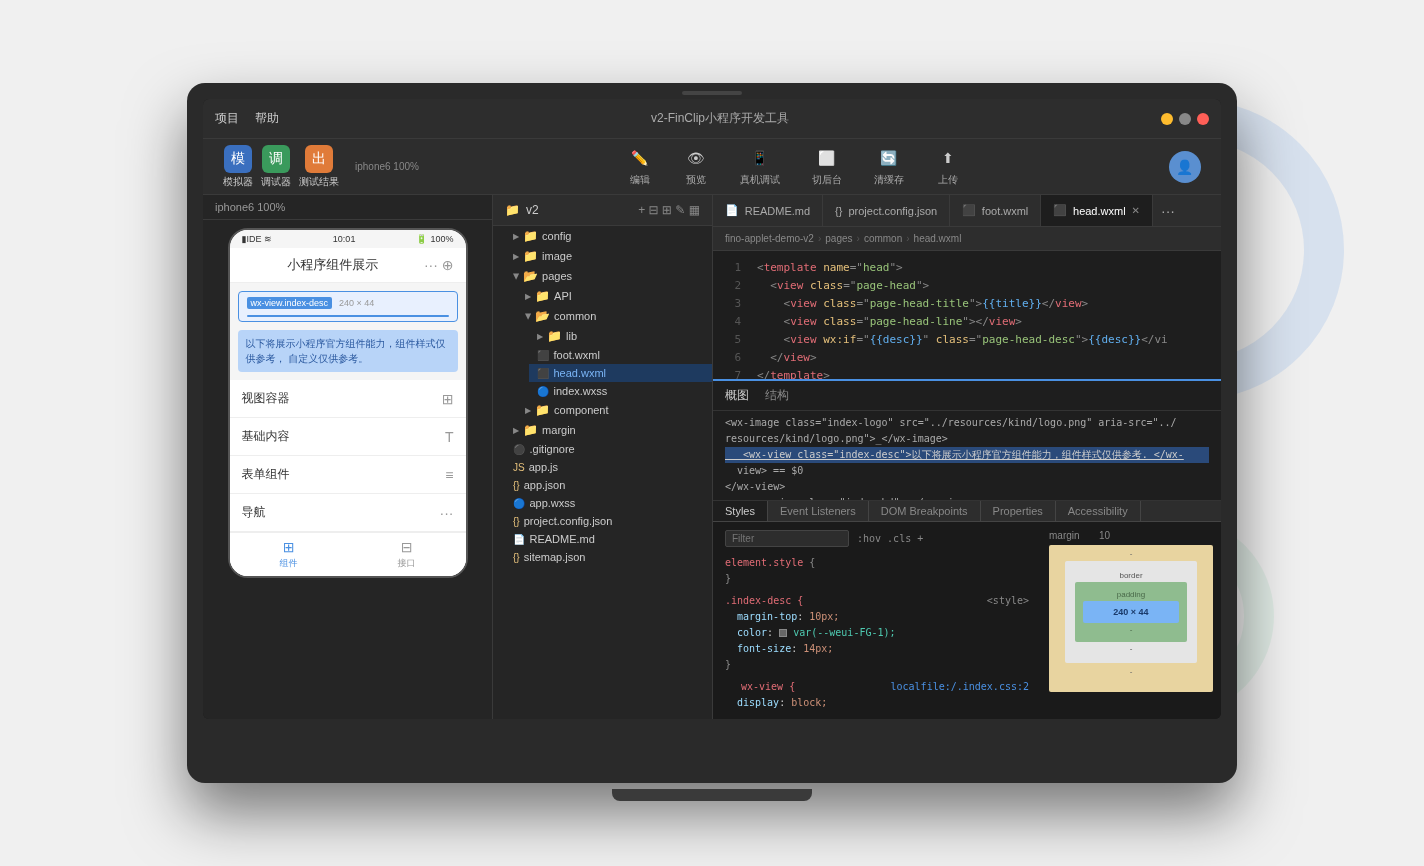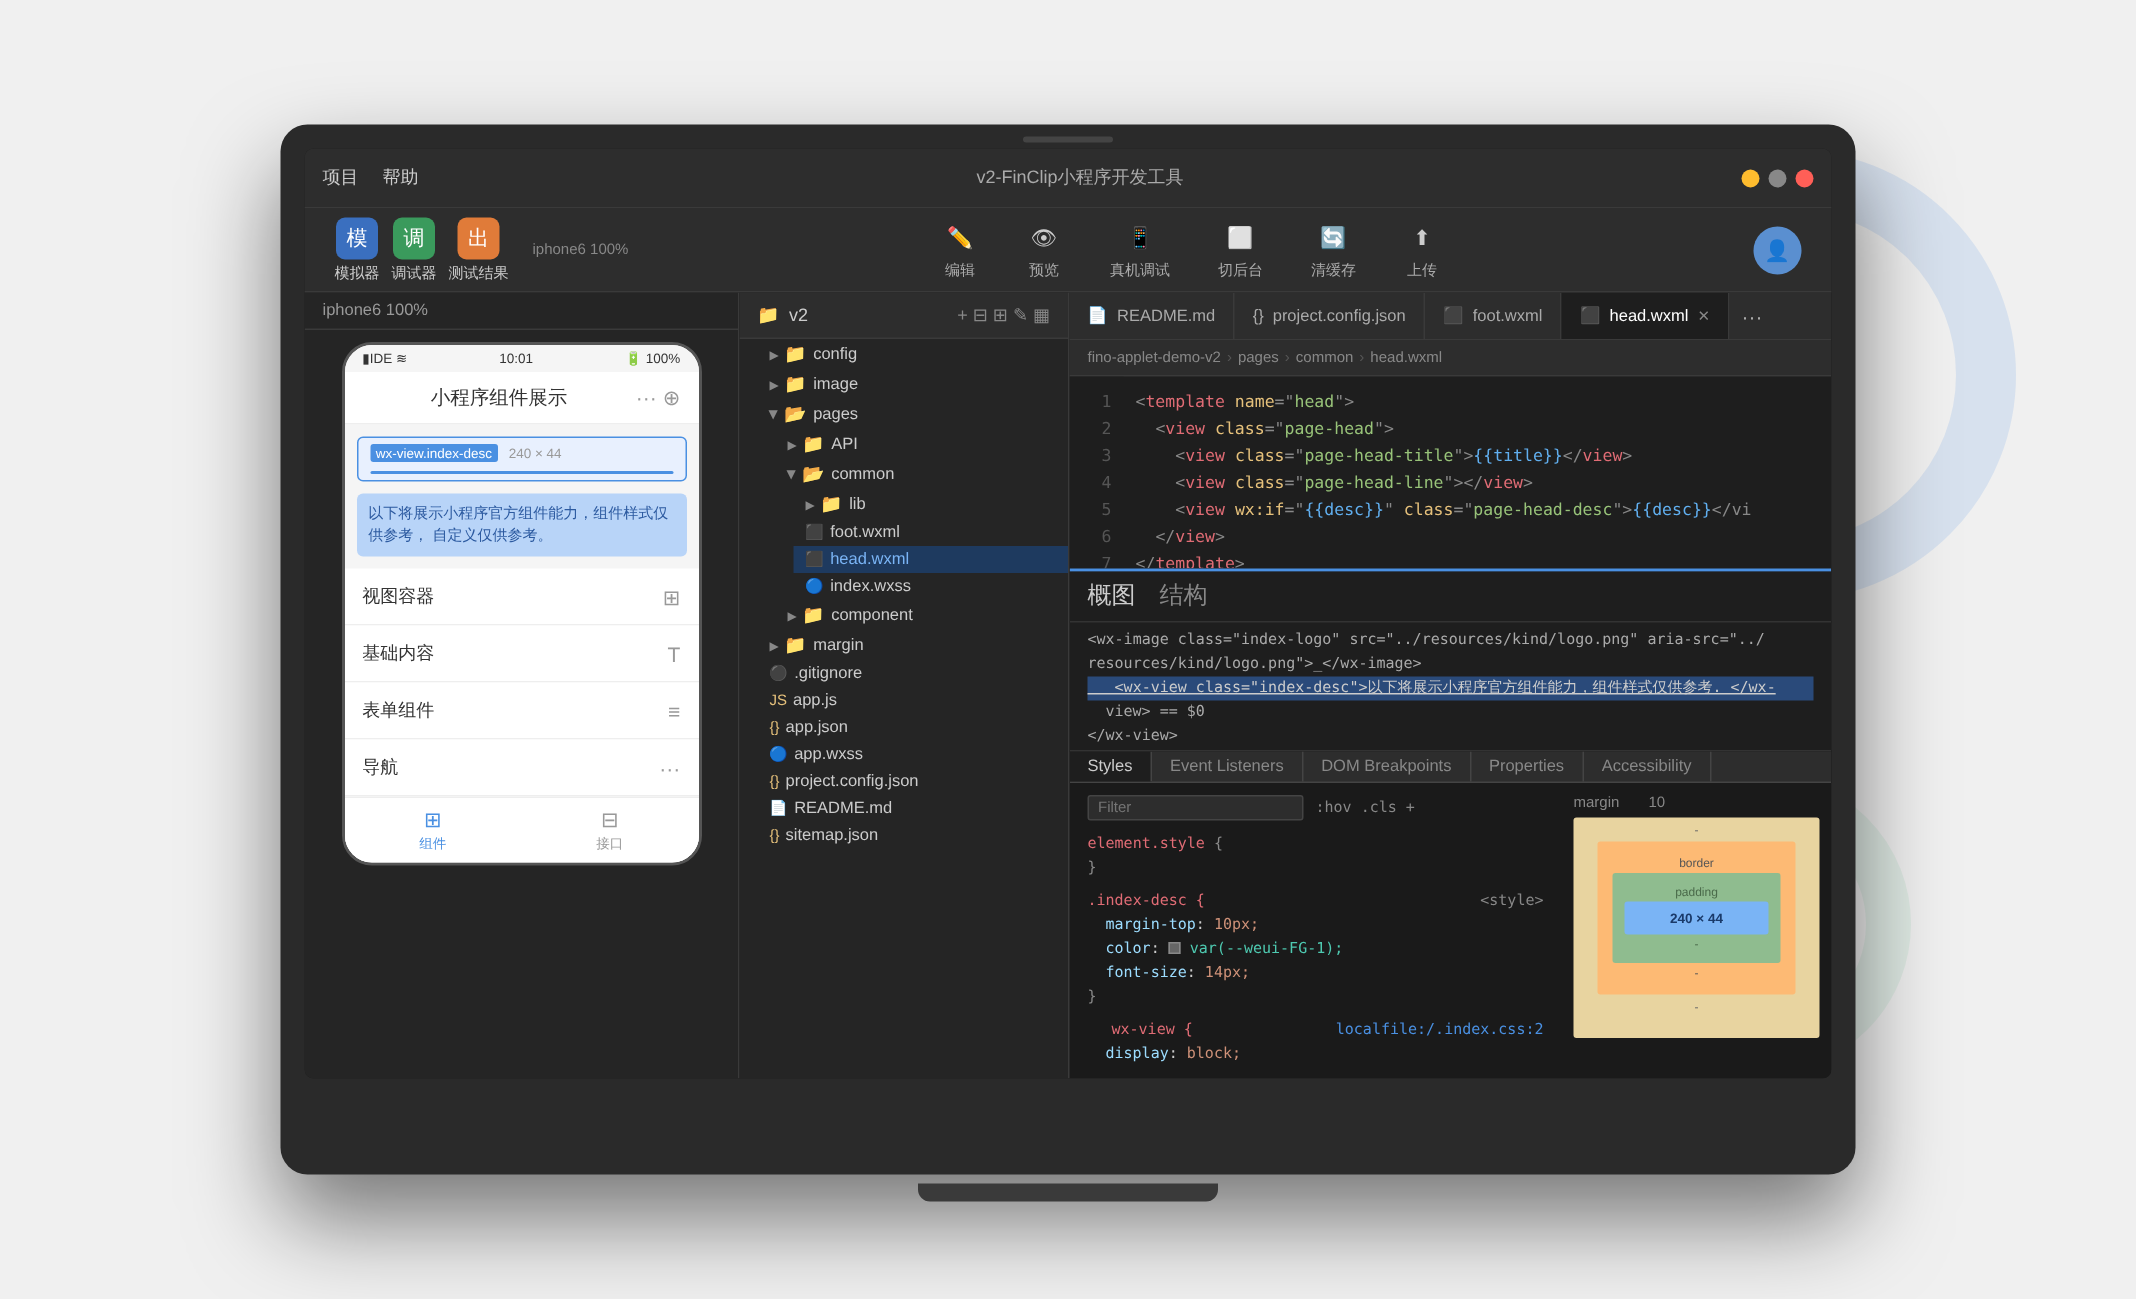--- a/index.html
+++ b/index.html
@@ -457,21 +457,21 @@
       height: 120px;
       background: #1e1e1e;
       border-bottom: 1px solid #333;
       overflow: hidden;
     }
     .preview-tabs {
       display: flex;
       gap: 16px;
       padding: 6px 12px;
       border-bottom: 1px solid #333;
-      font-size: 16px;
+      font-size: 12px;
     }
     .preview-tab { color: #888; cursor: pointer; }
     .preview-tab.active { color: #ccc; }
     .html-preview-code {
       padding: 4px 12px;
       font-family: 'Consolas', monospace;
       font-size: 10px;
       color: #aaa;
       line-height: 16px;
     }
@@ -514,21 +514,21 @@
       align-items: center;
       gap: 8px;
       margin-bottom: 8px;
     }
     .filter-input {
       background: #2d2d2d;
       border: 1px solid #444;
       color: #ccc;
       padding: 2px 6px;
       font-size: 10px;
-      width: 144px;
+      width: 124px;
       border-radius: 2px;
     }
     .pseudo-btns { color: #888; font-size: 10px; }
     .style-rule { margin-bottom: 6px; line-height: 16px; }
     .style-selector { color: #e06c75; }
     .style-prop { color: #9cdcfe; }
     .style-colon { color: #ccc; }
     .style-value { color: #ce9178; }
     .style-var { color: #4ec9b0; }
 
@@ -540,21 +540,21 @@
     }
     .box-model-label { color: #888; margin-bottom: 4px; font-size: 10px; }
     .box-model-viz {
       position: relative;
       background: #e8d4a0;
       border-radius: 2px;
       padding: 16px;
       text-align: center;
     }
     .box-border-area {
-      background: #fdba74;
+      background: #e5e5e5;
       padding: 10px;
       border-radius: 2px;
     }
     .box-padding-area {
       background: #8fbc8f;
       padding: 8px;
       border-radius: 2px;
     }
     .box-content-area {
       background: #7ab4f5;

